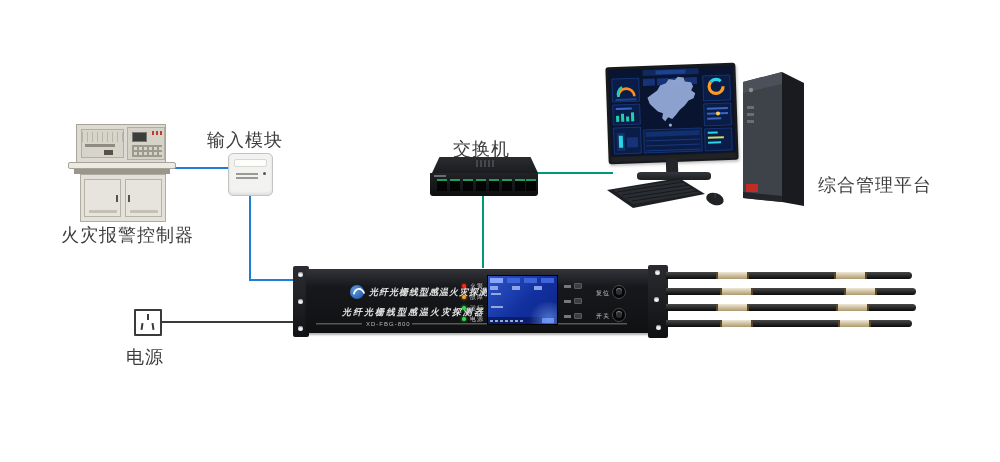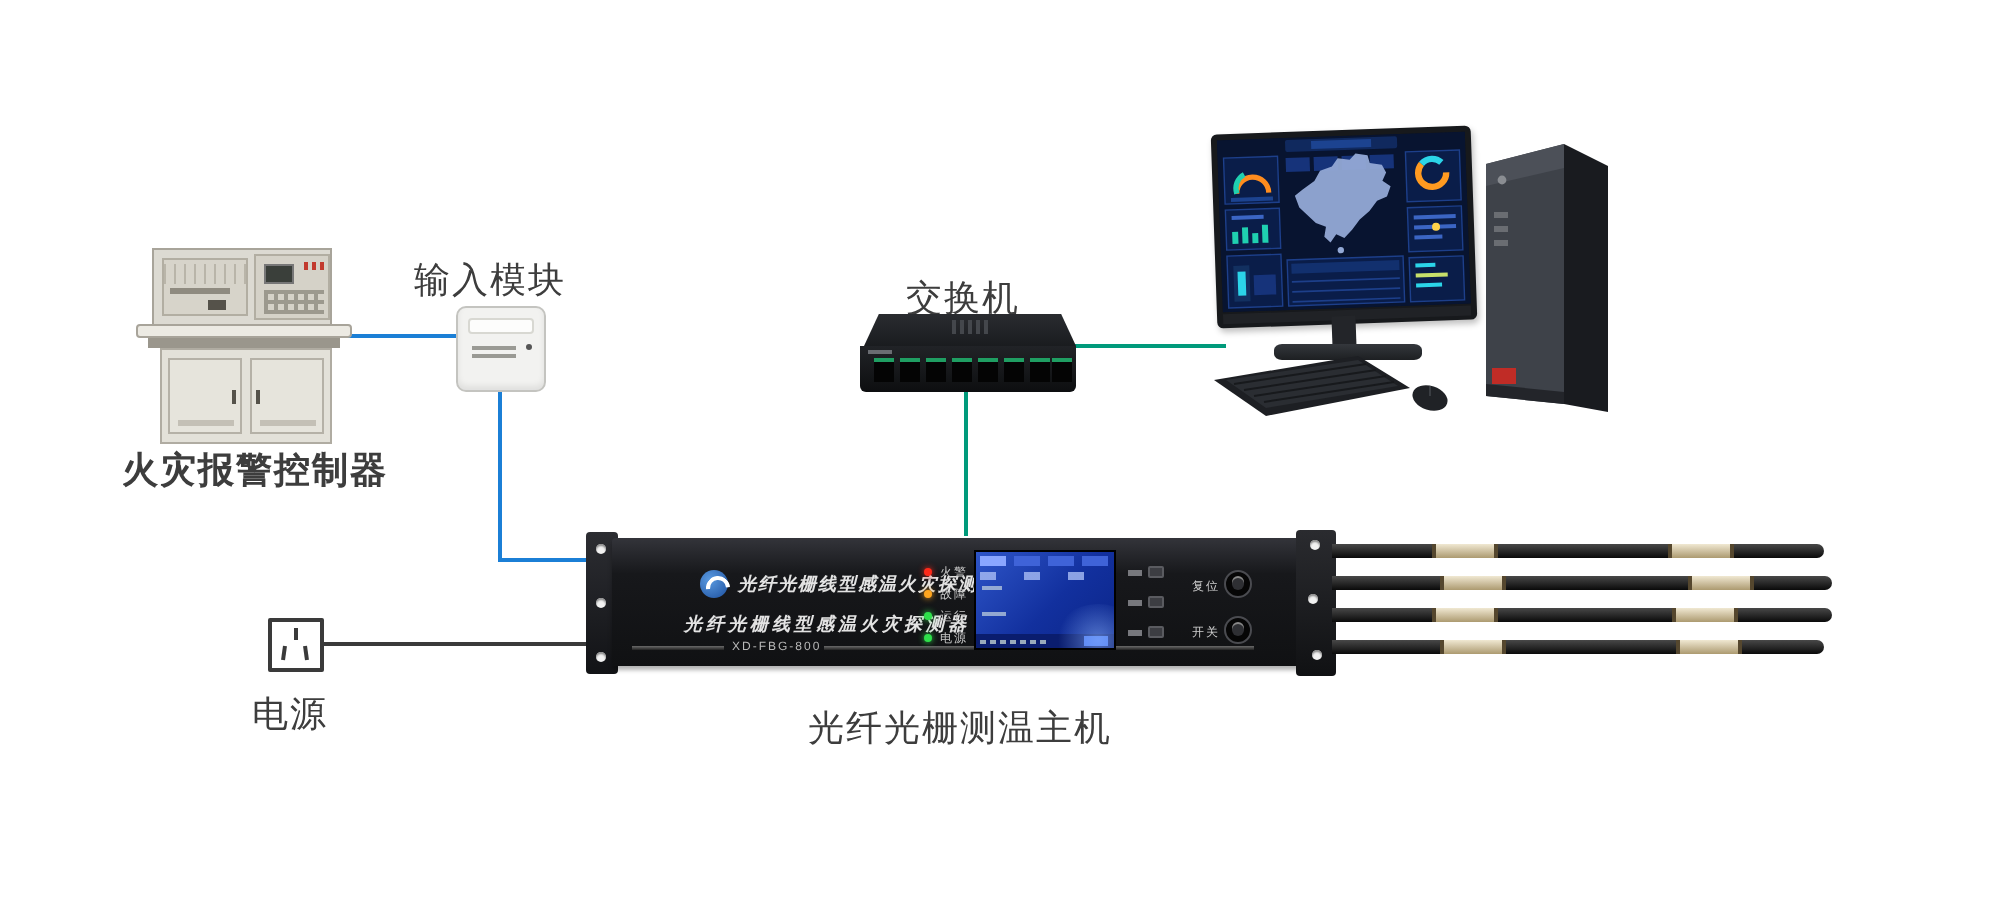--- a/index.html
+++ b/index.html
@@ -117,21 +117,21 @@
   <div class="abs fc-cab">
     <div class="fc-door" style="left:3px;">
       <div class="fc-handle" style="right:2px;"></div>
       <div class="fc-strip"></div>
     </div>
     <div class="fc-door" style="left:44px;">
       <div class="fc-handle" style="left:2px;"></div>
       <div class="fc-strip"></div>
     </div>
   </div>
-  <div class="lbl" style="left:61px; top:223px;font-weight:bold;">火灾报警控制器</div>
+  <div class="lbl" style="left:61px; top:223px;">火灾报警控制器</div>
 
   <div class="lbl" style="left:207px; top:128px;">输入模块</div>
   <div class="abs im-box">
     <div class="im-slot"></div>
     <div class="im-txt"></div>
     <div class="im-dot"></div>
   </div>
 
   <div class="lbl" style="left:453px; top:137px;">交换机</div>
   <div class="abs sw-top">
@@ -228,20 +228,21 @@
     <polygon points="8,14 74,4 94,17 28,28" fill="#2a2d32"></polygon>
     <g stroke="#17191c" stroke-width="1">
         <line x1="12" y1="16" x2="78" y2="6"></line>
         <line x1="17" y1="19" x2="83" y2="9"></line>
         <line x1="22" y1="22" x2="88" y2="12"></line>
         <line x1="27" y1="25" x2="92" y2="15"></line>
       </g>
     <ellipse cx="110" cy="23" rx="9" ry="6" fill="#202226" transform="rotate(18 110 23)"></ellipse>
     <line x1="110" y1="17" x2="110" y2="22" stroke="#3a3d42" stroke-width="1"></line>
   </svg>
+  <div class="lbl" style="left:818px; top:173px;">综合管理平台</div>
 
   <div class="host-ear" style="left:293px;">
     <div class="screw" style="left:5px; top:6px;"></div>
     <div class="screw" style="left:5px; top:33px;"></div>
     <div class="screw" style="left:5px; top:60px;"></div>
   </div>
   <div class="abs host-body">
     <div class="host-logo"></div>
     <div class="host-company">光纤光栅线型感温火灾探测器</div>
     <div class="host-product">光纤光栅线型感温火灾探测器</div>
@@ -277,21 +278,20 @@
     <div class="btn-lbl" style="left:258px; top:31px;"></div>
     <div class="panel-btn" style="left:268px; top:29px;"></div>
     <div class="btn-lbl" style="left:258px; top:46px;"></div>
     <div class="panel-btn" style="left:268px; top:44px;"></div>
 
     <div class="conn-lbl" style="left:290px; top:20px;">复位</div>
     <div class="conn" style="left:306px; top:16px;"></div>
     <div class="conn-lbl" style="left:290px; top:43px;">开关</div>
     <div class="conn" style="left:306px; top:39px;"></div>
   </div>
-  <div class="lbl" style="left:404px; top:352px;">光纤光栅测温主机</div>
 
   <div class="abs outlet">
     <div class="slot" style="left:11px; top:3px; width:2px; height:6px;"></div>
     <div class="slot" style="left:5px; top:12px; width:2px; height:7px; transform:rotate(8deg);"></div>
     <div class="slot" style="left:16px; top:12px; width:2px; height:7px; transform:rotate(-8deg);"></div>
   </div>
   <div class="lbl" style="left:126px; top:345px;">电源</div>
 
   <div class="abs sens-bracket">
     <div class="screw" style="left:7px; top:5px;"></div>

